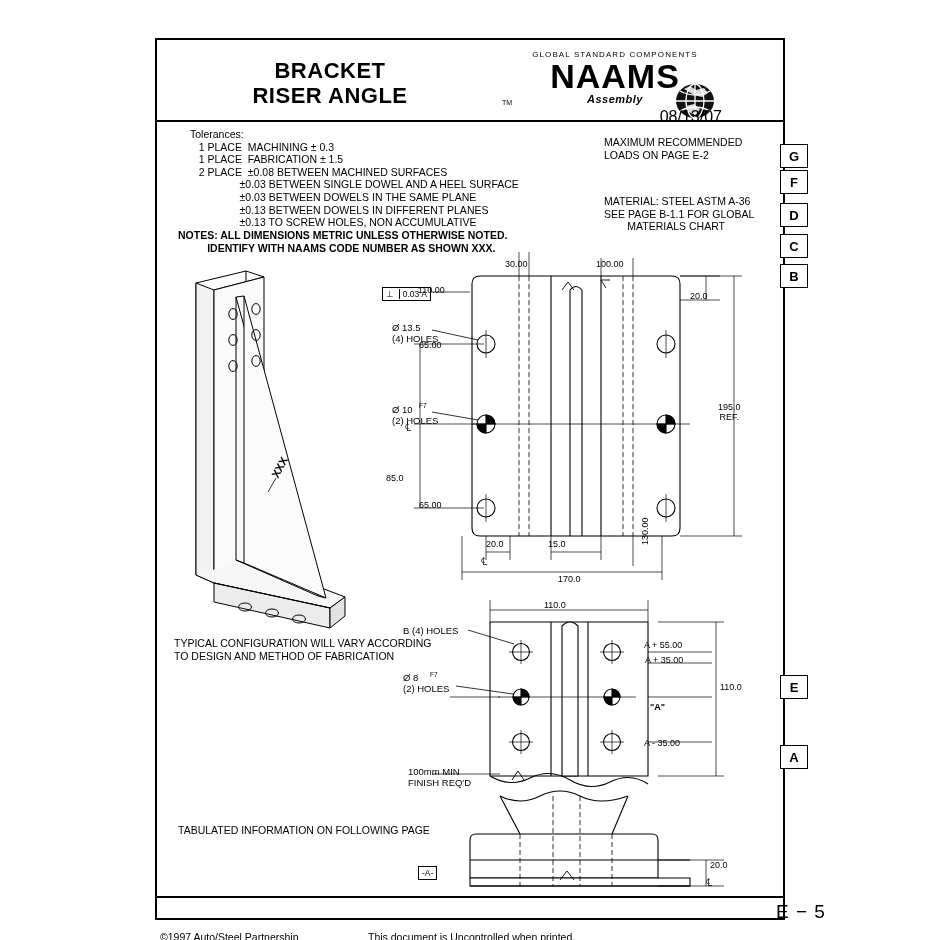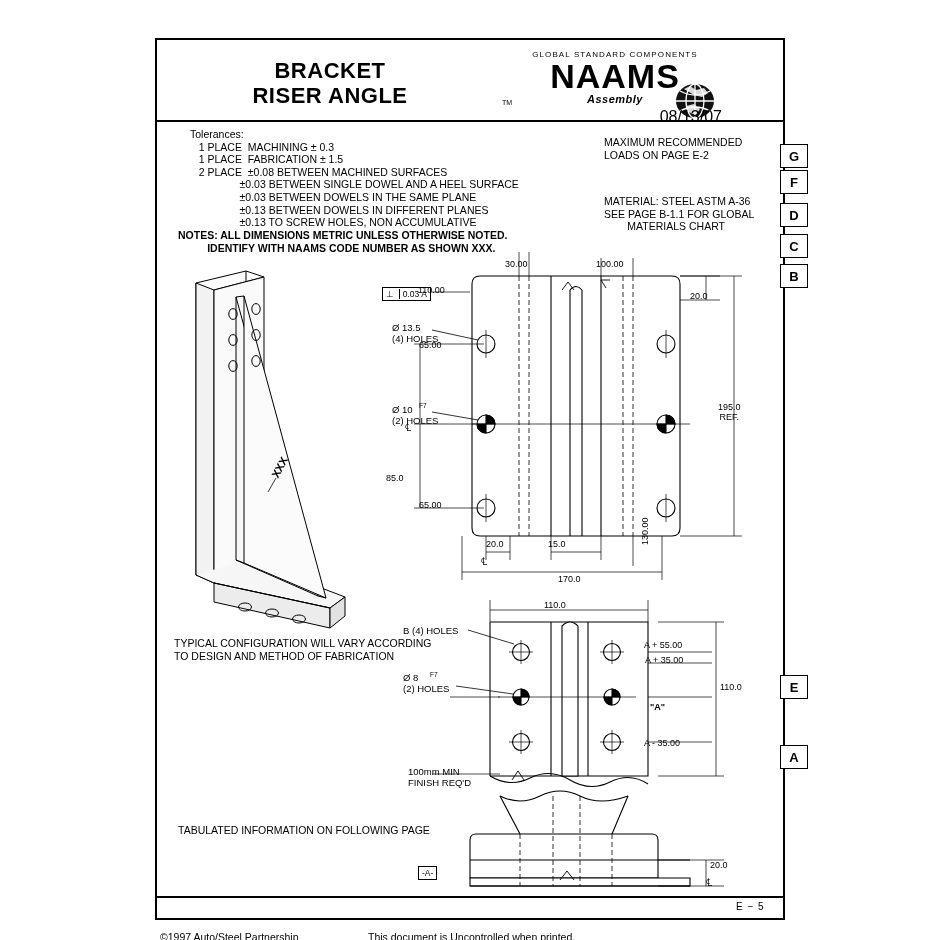--- a/index.html
+++ b/index.html
@@ -51,21 +51,21 @@
   .zonebox{
     position:absolute;width:26px;height:22px;border:1.5px solid #000;
     display:flex;align-items:center;justify-content:center;
     font-size:13px;font-weight:bold;background:#fff;
   }
 
   
   .foot{position:absolute;font-size:10.5px;top:931px;}
   .foot-l{left:160px;}
   .foot-c{left:368px;}
-  .foot-r{left:736px;font-size:10px;letter-spacing:1px;top:901px;}
+  .foot-r{left:776px;font-size:19px;letter-spacing:1px;top:901px;}
 
   
   .dim{position:absolute;font-size:9px;white-space:nowrap;}
   .lbl{position:absolute;font-size:9.5px;white-space:pre;line-height:11px;}
   .lblb{position:absolute;font-size:10.5px;white-space:pre;line-height:13px;}
   .box-dat{
     position:absolute;border:1px solid #000;font-size:8.5px;
     padding:1px 3px;background:#fff;white-space:nowrap;
   }
   svg{position:absolute;left:0;top:0;overflow:visible;}

